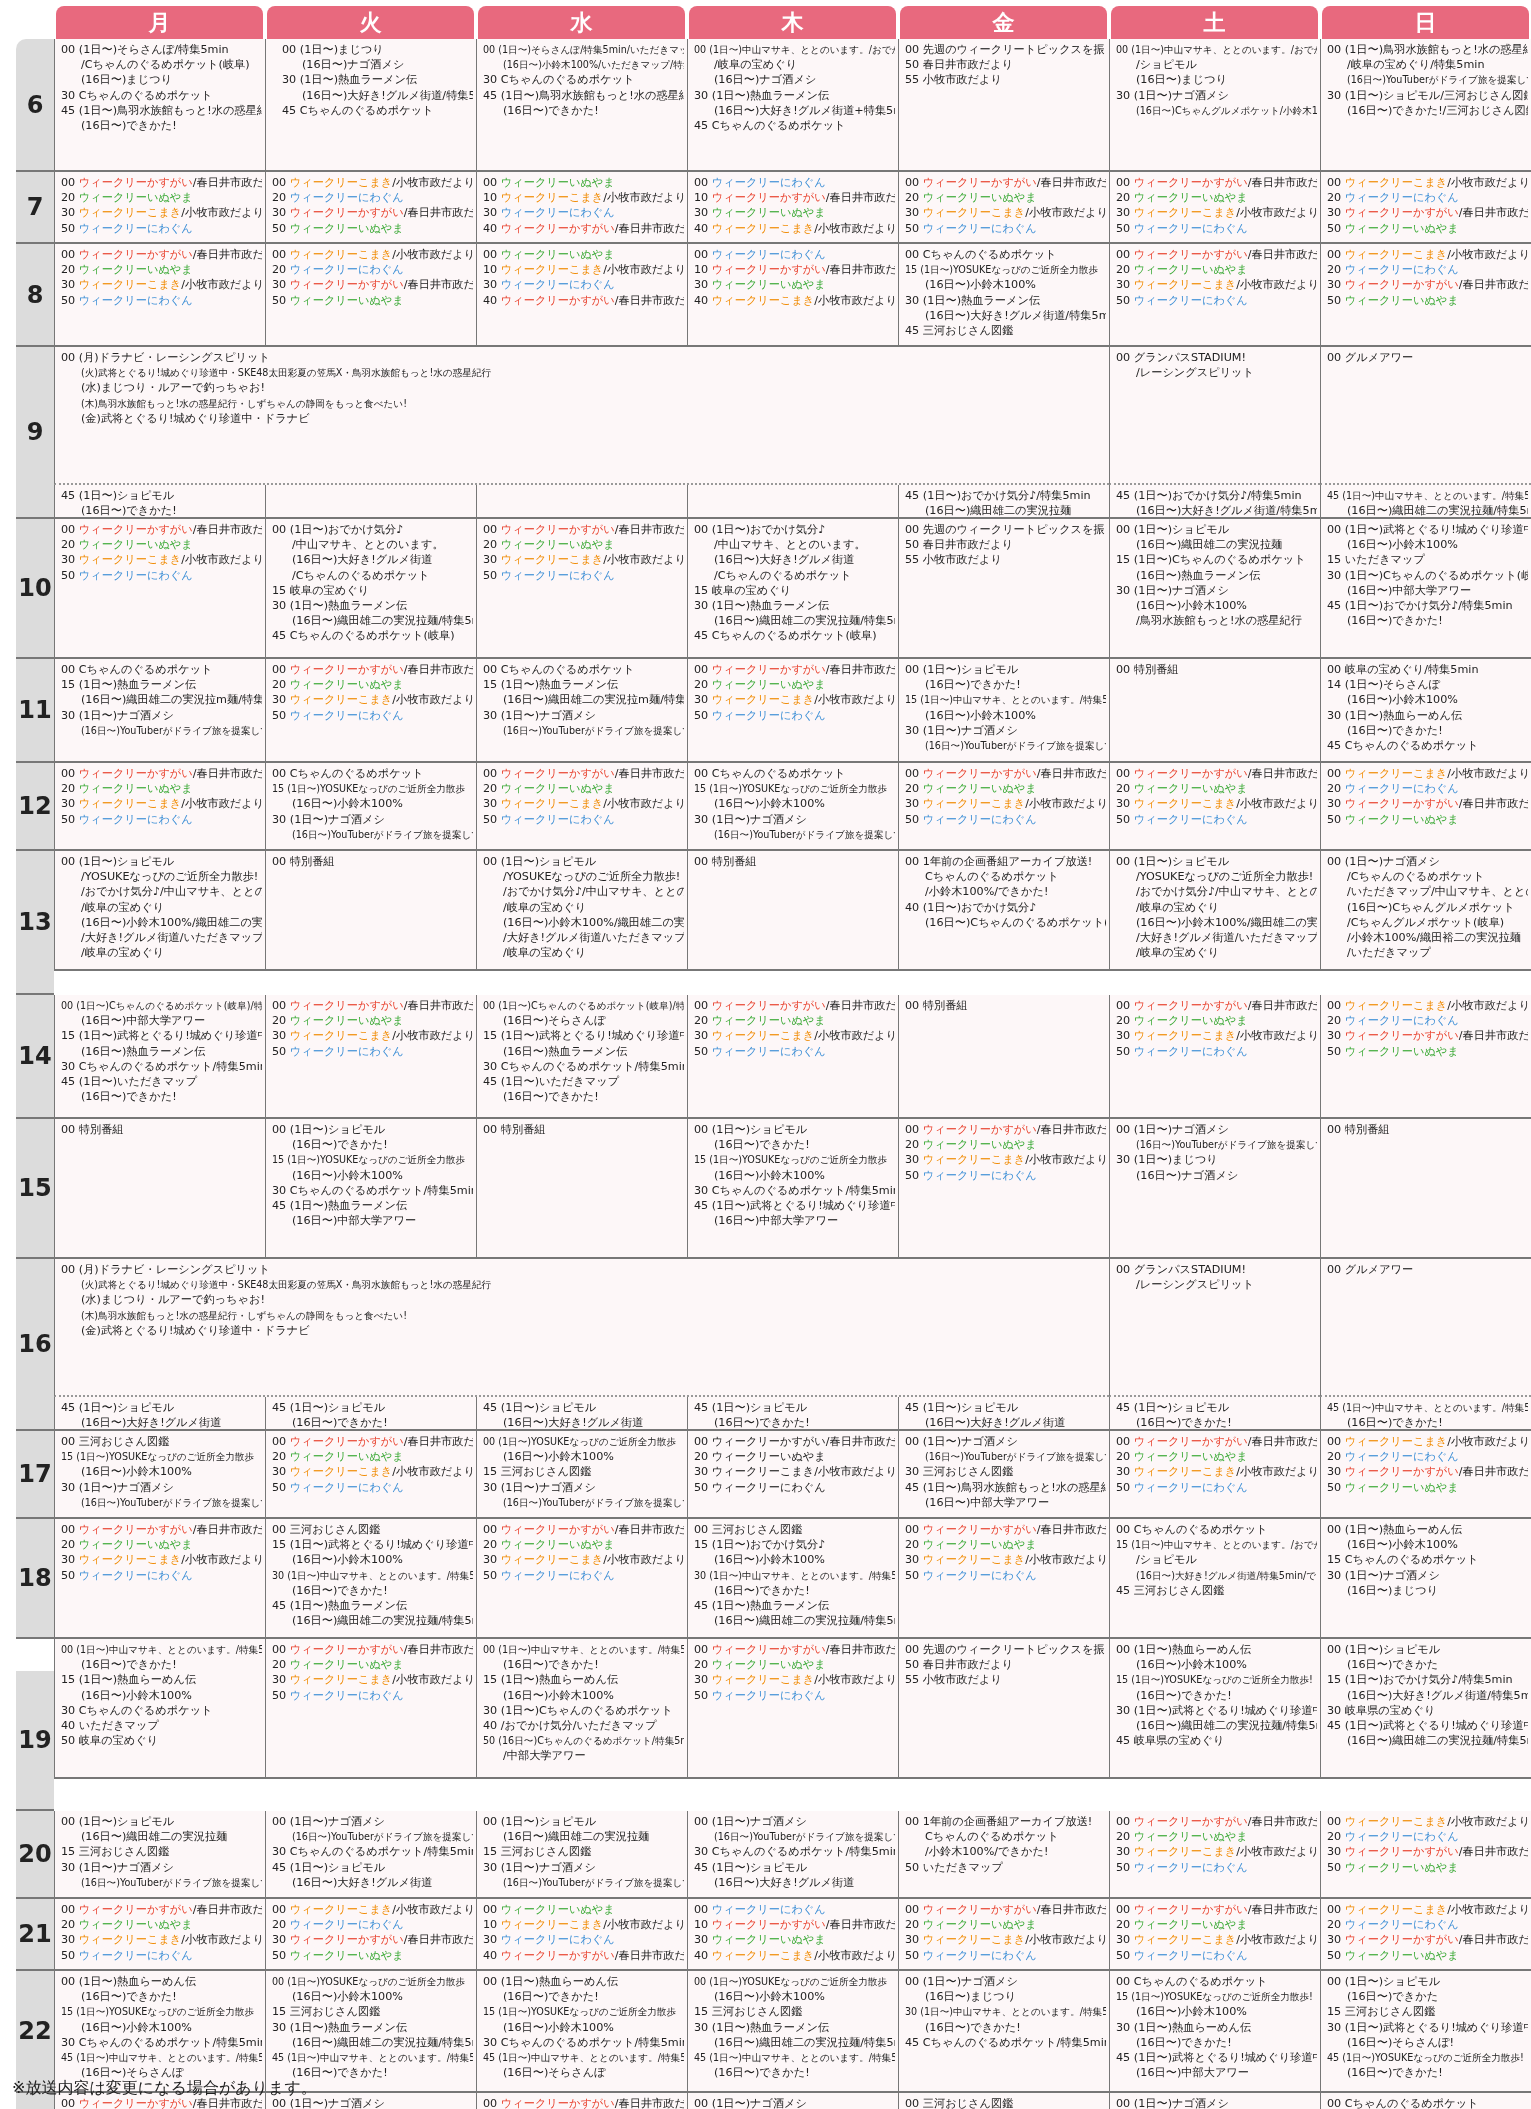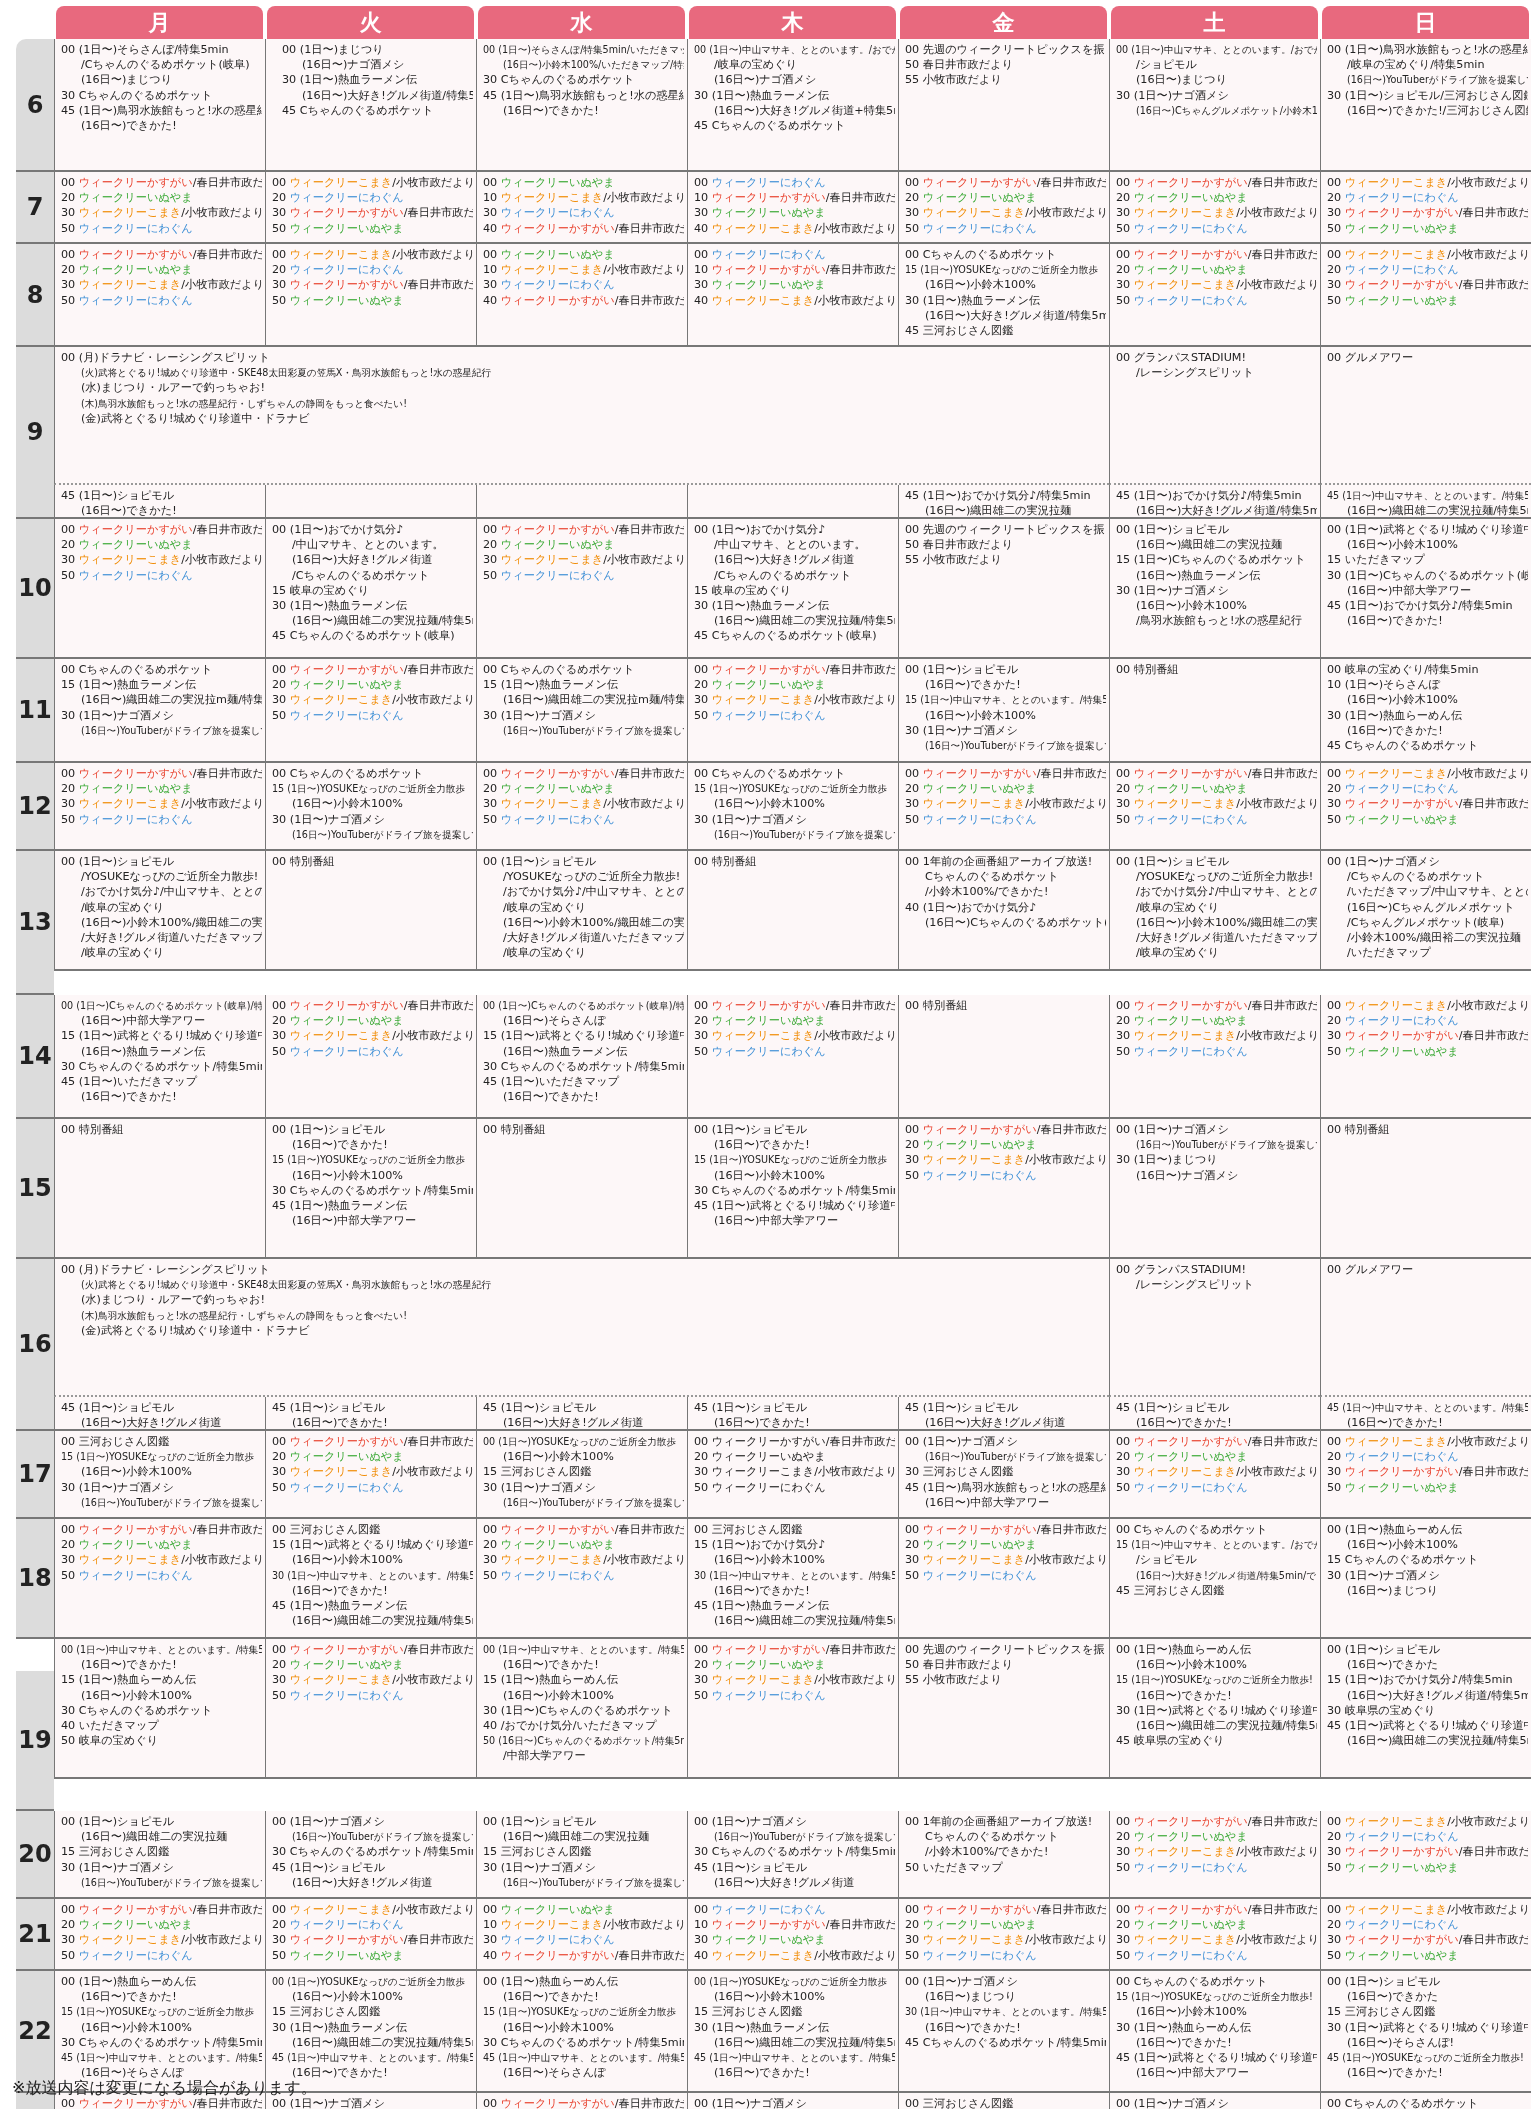--- a/index.html
+++ b/index.html
@@ -316,21 +316,21 @@
       <div class="ln sm">15 (1日〜)中山マサキ、ととのいます。/特集5min</div>
       <div class="ln ind">(16日〜)小鈴木100%</div>
       <div class="ln">30 (1日〜)ナゴ酒メシ</div>
       <div class="ln ind sm">(16日〜)YouTuberがドライブ旅を提案してみた件</div>
     </div>
     <div class="cell" style="height: 104px;">
       <div class="ln">00 特別番組</div>
     </div>
     <div class="cell" style="height: 104px;">
       <div class="ln">00 岐阜の宝めぐり/特集5min</div>
-      <div class="ln">10 (1日〜)そらさんぽ</div>
+      <div class="ln">14 (1日〜)そらさんぽ</div>
       <div class="ln ind">(16日〜)小鈴木100%</div>
       <div class="ln">30 (1日〜)熱血らーめん伝</div>
       <div class="ln ind">(16日〜)できかた!</div>
       <div class="ln">45 Cちゃんのぐるめポケット</div>
     </div>
     <div class="hour" style="height: 88px;">12</div>
     <div class="cell" style="height: 88px;">
       <div class="ln">00 <span class="c-red">ウィークリーかすがい</span>/春日井市政だより</div>
       <div class="ln">20 <span class="c-green">ウィークリーいぬやま</span></div>
       <div class="ln">30 <span class="c-orange">ウィークリーこまき</span>/小牧市政だより</div>

